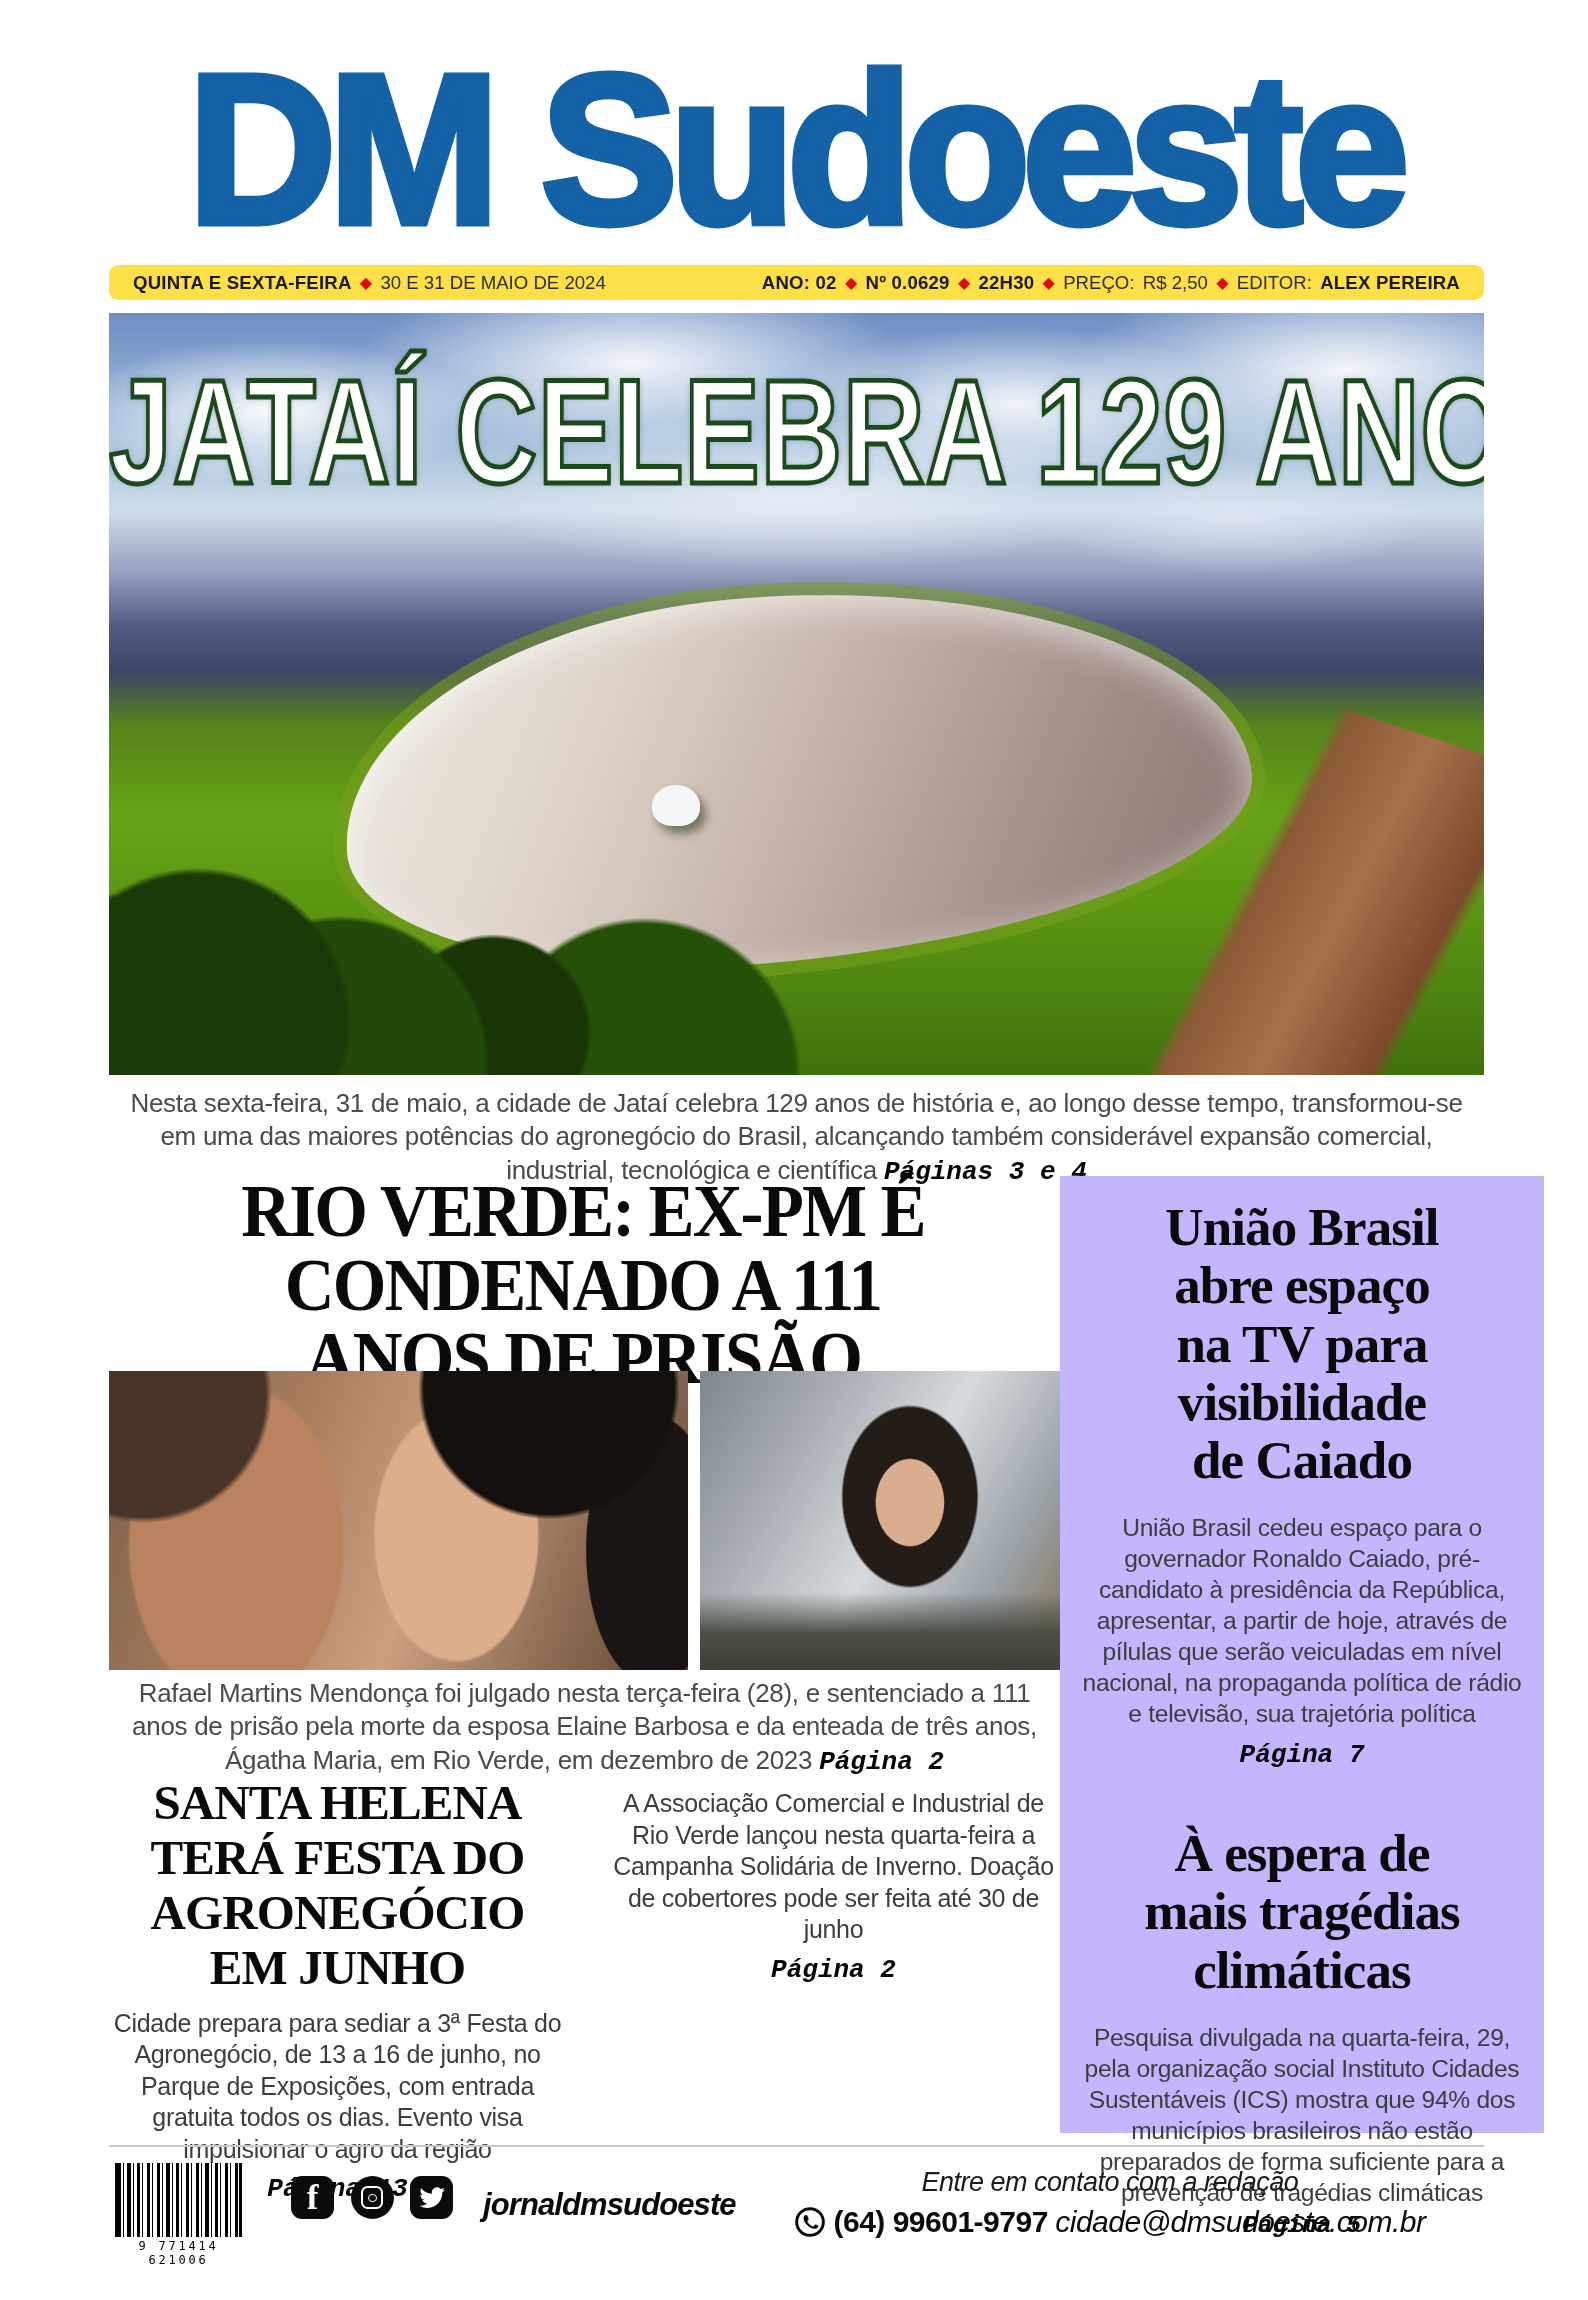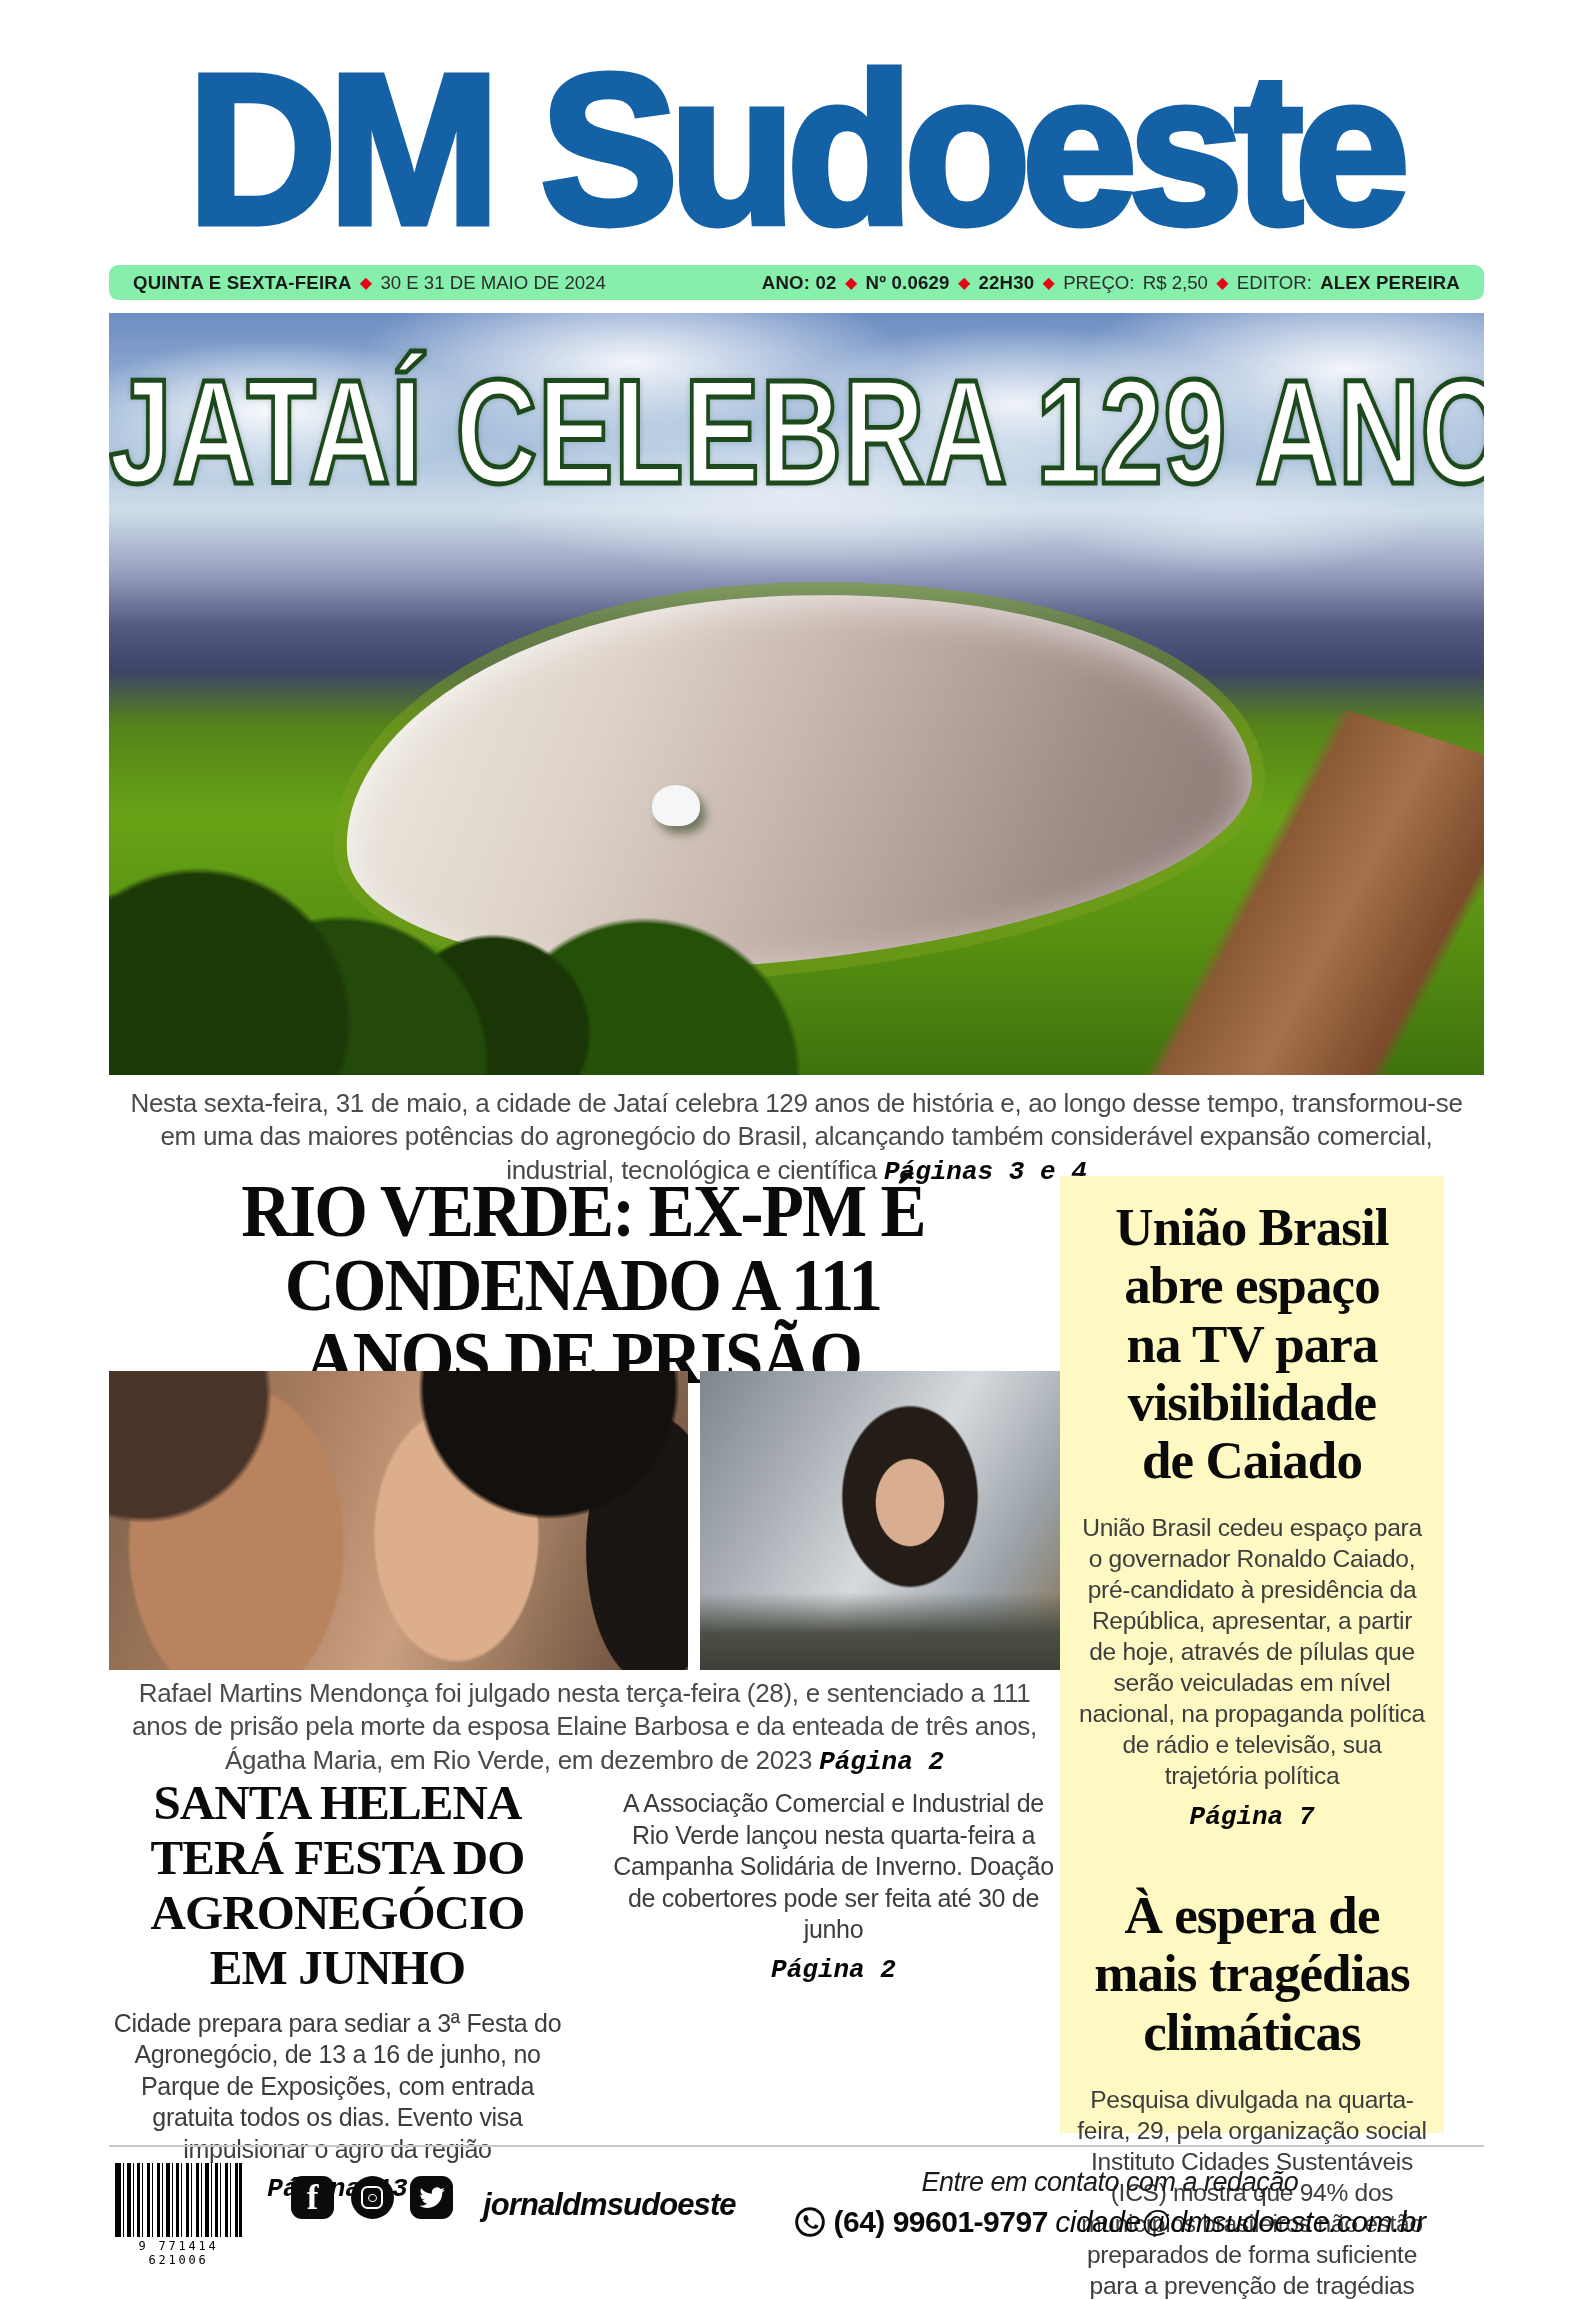--- a/index.html
+++ b/index.html
@@ -15,21 +15,21 @@
   }
   .masthead .title{
     font-family:"Liberation Sans",sans-serif;
     font-weight:bold;font-size:206px;letter-spacing:-8.3px;
     color:#1462a5;-webkit-text-stroke:6.5px #1462a5;
     display:inline-block;transform:scaleY(1.04);
   }
   
   .datebar{
     position:absolute;left:109px;top:265px;width:1375px;height:35px;
-    background:#86efac;border-radius:9.3px;
+    background:#fde047;border-radius:9.3px;
     display:flex;align-items:center;justify-content:space-between;
     padding:0 24px;box-sizing:border-box;
     font-size:18.6px;color:#1a1a1a;white-space:nowrap;
   }
   .datebar .grp{display:flex;align-items:center;gap:8.3px;}
   .datebar .b{font-weight:bold;letter-spacing:0.2px;}
   .datebar .r{font-weight:normal;color:#2d2d2d;}
   .diamond{color:#e30613;font-size:16px;line-height:1;}
   
   .hero{
@@ -122,22 +122,22 @@
       linear-gradient(120deg,#7e868c 0%,#aab0b6 28%,#d6dade 52%,#9aa2a8 78%,#84704e 100%);
   }
   
   .substories{position:absolute;left:109px;top:1776px;width:953px;display:flex;gap:39px;}
   .substory{flex:1;text-align:center;}
   .h-sub{font-size:49px;line-height:1.12;letter-spacing:-0.9px;}
   .sub-body{margin-top:12px;font-size:25px;line-height:1.26;color:#3d3d3d;letter-spacing:-0.3px;}
   .pageline{margin-top:9px;font-size:26px;}
   
   .sidebar{
-    position:absolute;left:1060px;top:1176px;width:384px;height:957px;
-    background:#fef9c3;box-sizing:border-box;padding:22px 16.7px 0 16.7px;
+    position:absolute;left:1060px;top:1176px;width:484px;height:957px;
+    background:#c4b5fd;box-sizing:border-box;padding:22px 16.7px 0 16.7px;
     text-align:center;
   }
   .h-side{font-size:53px;line-height:1.1;letter-spacing:-0.9px;}
   .side-body{margin-top:24px;font-size:24.6px;line-height:1.26;color:#3d3d3d;letter-spacing:-0.3px;}
   .side-gap{height:52px;}
   
   .footer-divider{position:absolute;left:109px;top:2145px;width:1375px;height:1.9px;background:#c8c8c8;}
   .footer{position:absolute;left:109px;top:2163px;width:1375px;height:108px;display:flex;align-items:flex-start;}
   .barcode{width:139px;text-align:center;}
   .barcode .bars{

